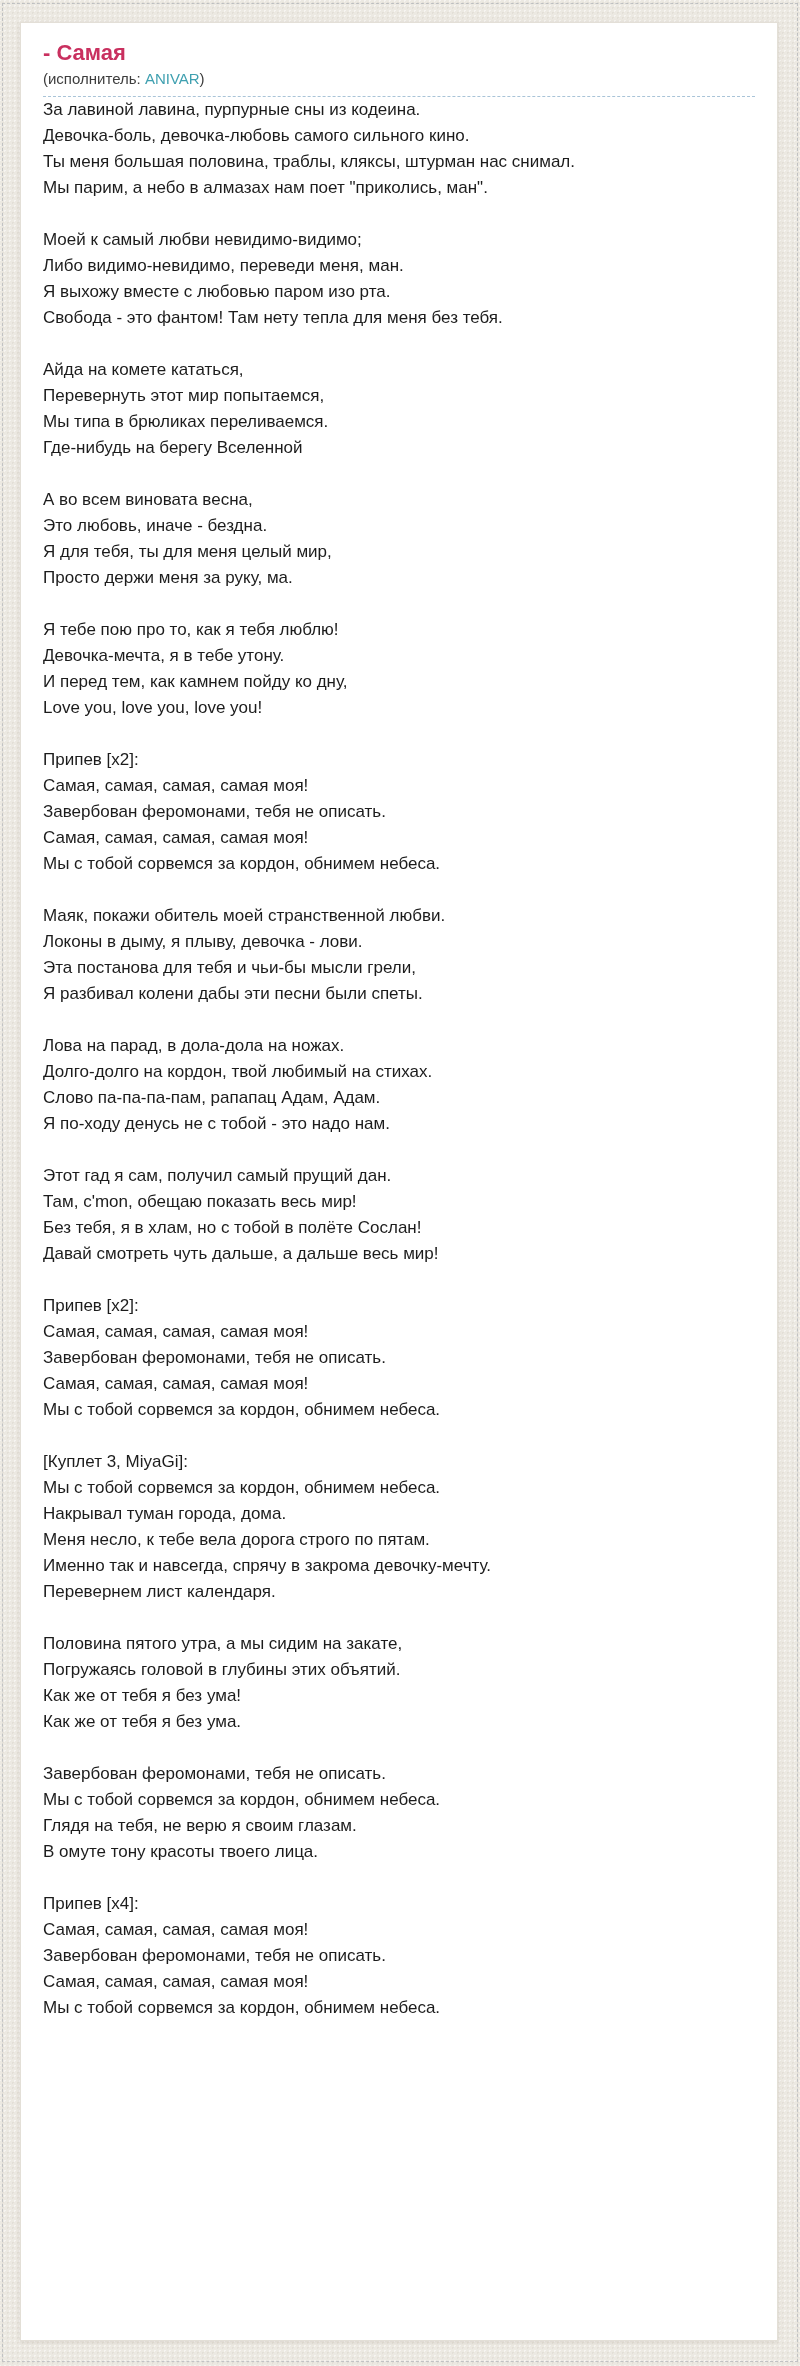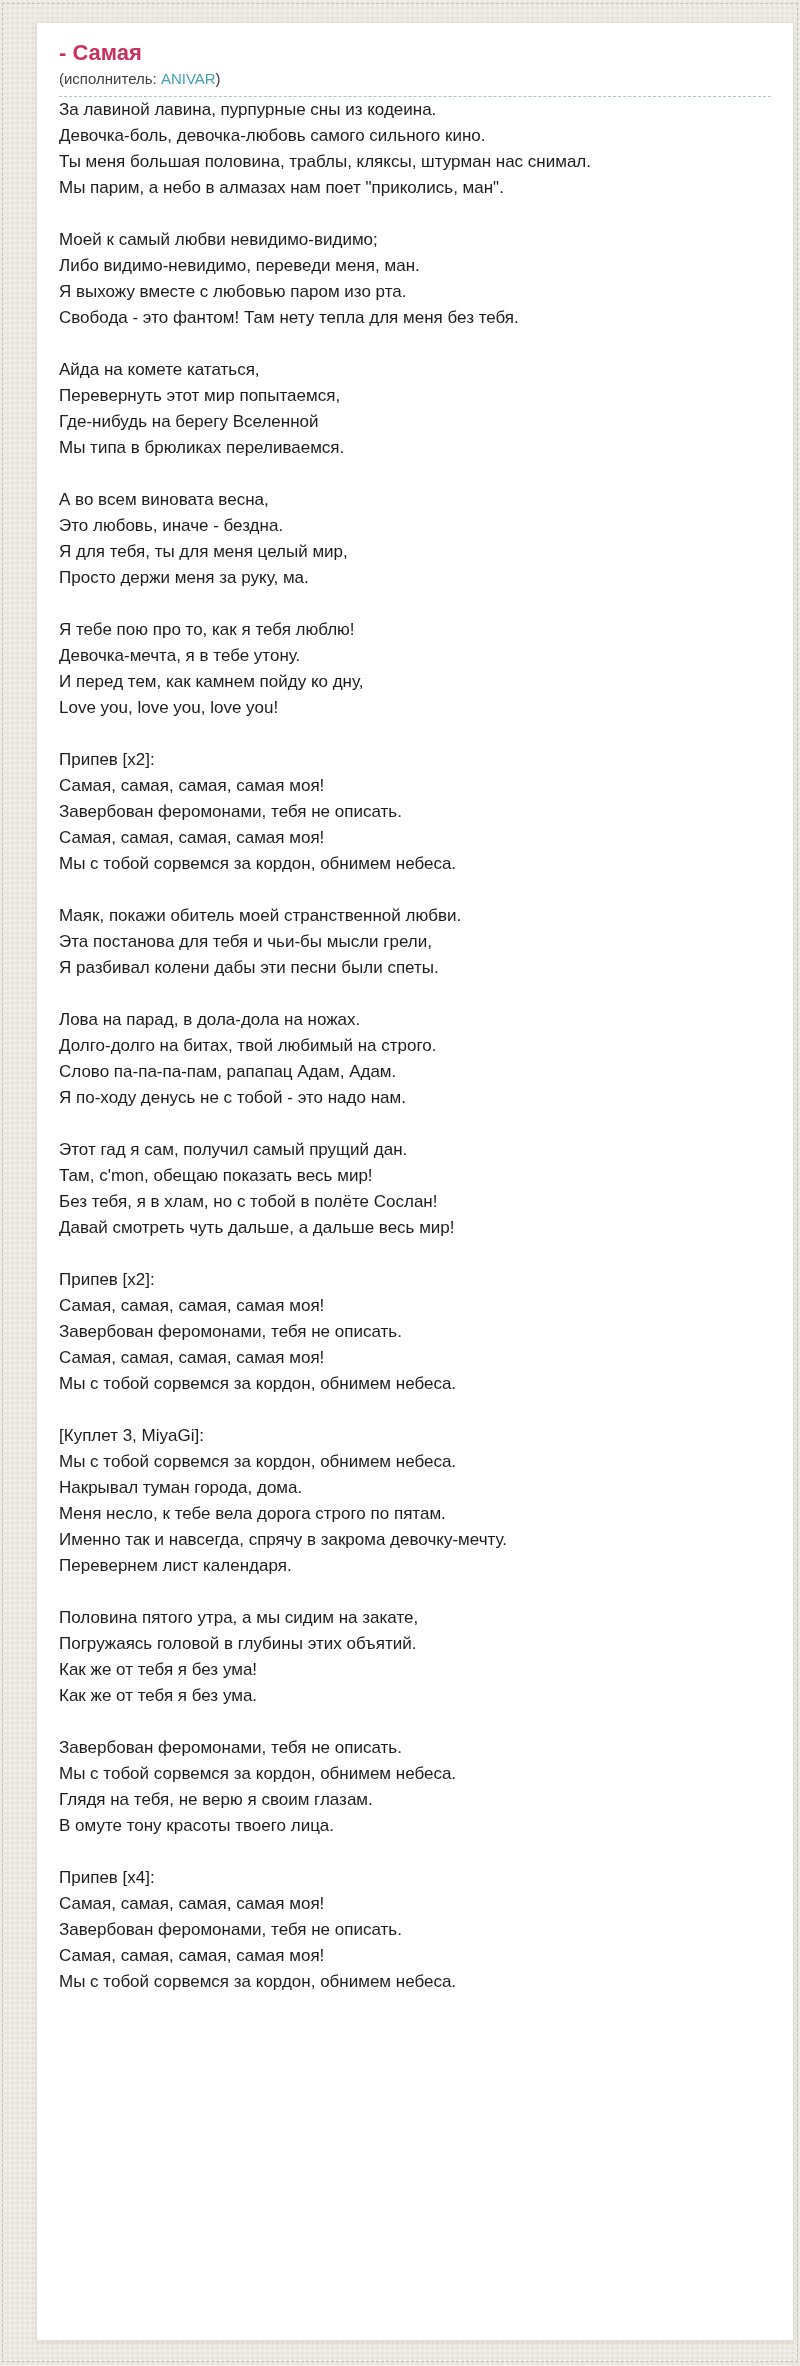--- a/index.html
+++ b/index.html
@@ -17,21 +17,21 @@
     background-position: 0 0, 2px 3px;
   }
   .frame {
     position: absolute;
     left: 2px; top: 3px; right: 2px; bottom: 4px;
     border: 1px dashed rgba(158,164,172,0.55);
     pointer-events: none;
   }
   .card {
     position: absolute;
-    left: 36px;
+    left: 20px;
     top: 22px;
     width: 758px;
     height: 2319px;
     box-sizing: border-box;
     background: var(--card_bg, #ffffff);
     border: 1px solid #e3dfd7;
     box-shadow: 0 1px 4px rgba(120,110,95,0.18);
     padding: 14px 22px 0 22px;
   }
   h1.title {
@@ -80,22 +80,22 @@
       </div>
       <div class="lyric-section">
         <div class="lyric-line">Моей к самый любви невидимо-видимо;</div>
         <div class="lyric-line">Либо видимо-невидимо, переведи меня, ман.</div>
         <div class="lyric-line">Я выхожу вместе с любовью паром изо рта.</div>
         <div class="lyric-line">Свобода - это фантом! Там нету тепла для меня без тебя.</div>
       </div>
       <div class="lyric-section">
         <div class="lyric-line">Айда на комете кататься,</div>
         <div class="lyric-line">Перевернуть этот мир попытаемся,</div>
+        <div class="lyric-line">Мы типа в брюликах переливаемся.</div>
         <div class="lyric-line">Где-нибудь на берегу Вселенной</div>
-        <div class="lyric-line">Мы типа в брюликах переливаемся.</div>
       </div>
       <div class="lyric-section">
         <div class="lyric-line">А во всем виновата весна,</div>
         <div class="lyric-line">Это любовь, иначе - бездна.</div>
         <div class="lyric-line">Я для тебя, ты для меня целый мир,</div>
         <div class="lyric-line">Просто держи меня за руку, ма.</div>
       </div>
       <div class="lyric-section">
         <div class="lyric-line">Я тебе пою про то, как я тебя люблю!</div>
         <div class="lyric-line">Девочка-мечта, я в тебе утону.</div>
@@ -104,26 +104,27 @@
       </div>
       <div class="lyric-section">
         <div class="lyric-line">Припев [x2]:</div>
         <div class="lyric-line">Самая, самая, самая, самая моя!</div>
         <div class="lyric-line">Завербован феромонами, тебя не описать.</div>
         <div class="lyric-line">Самая, самая, самая, самая моя!</div>
         <div class="lyric-line">Мы с тобой сорвемся за кордон, обнимем небеса.</div>
       </div>
       <div class="lyric-section">
         <div class="lyric-line">Маяк, покажи обитель моей странственной любви.</div>
+        <div class="lyric-line">Локоны в дыму, я плыву, девочка - лови.</div>
         <div class="lyric-line">Эта постанова для тебя и чьи-бы мысли грели,</div>
         <div class="lyric-line">Я разбивал колени дабы эти песни были спеты.</div>
       </div>
       <div class="lyric-section">
         <div class="lyric-line">Лова на парад, в дола-дола на ножах.</div>
-        <div class="lyric-line">Долго-долго на битах, твой любимый на строго.</div>
+        <div class="lyric-line">Долго-долго на кордон, твой любимый на стихах.</div>
         <div class="lyric-line">Слово па-па-па-пам, рапапац Адам, Адам.</div>
         <div class="lyric-line">Я по-ходу денусь не с тобой - это надо нам.</div>
       </div>
       <div class="lyric-section">
         <div class="lyric-line">Этот гад я сам, получил самый прущий дан.</div>
         <div class="lyric-line">Там, c'mon, обещаю показать весь мир!</div>
         <div class="lyric-line">Без тебя, я в хлам, но с тобой в полёте Сослан!</div>
         <div class="lyric-line">Давай смотреть чуть дальше, а дальше весь мир!</div>
       </div>
       <div class="lyric-section">

